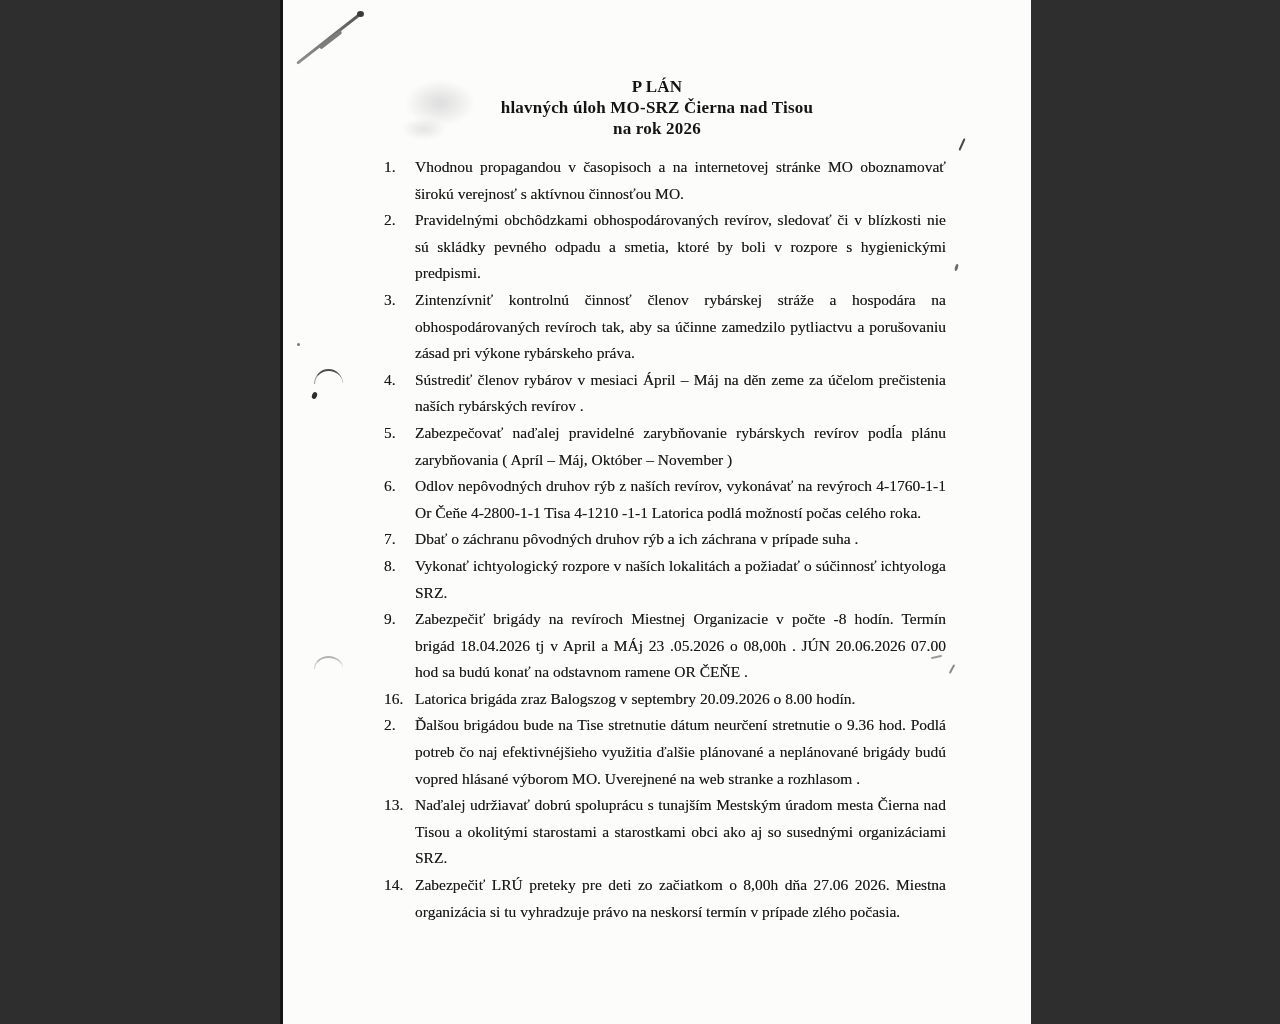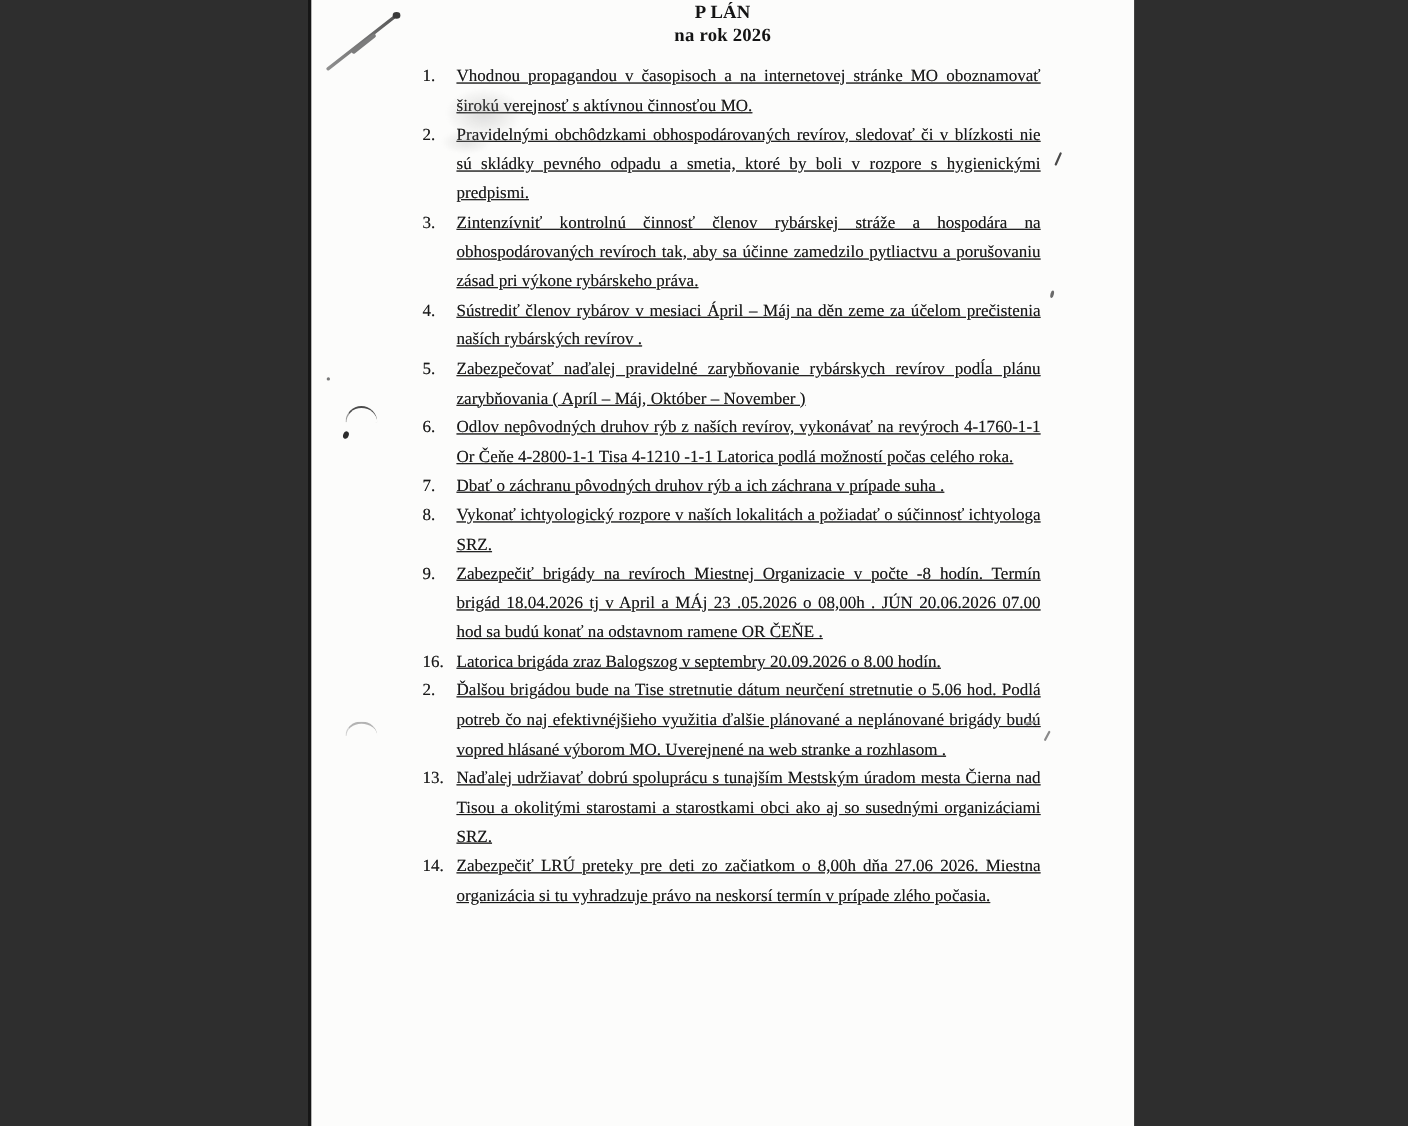--- a/index.html
+++ b/index.html
@@ -11,32 +11,32 @@
   .scan { position:absolute; inset:0; }
   .page {
     position:absolute; left:280px; top:0; width:751px; height:1024px;
     background:#fcfcfb;
     border-left:3px solid #161616;
     box-sizing:border-box;
     color:#1b1b1b;
   }
   
   .title {
-    text-align:center; font-weight:bold; color:#141414;
+    margin-top:76px; text-align:center; font-weight:bold; color:#141414;
     font-size:17px; line-height:21px; letter-spacing:0.2px;
   }
   
   .list {
     margin:15px 0 0 101px; width:562px;
     font-size:15.5px; line-height:26.6px; color:#191919;
     text-shadow:0 0 0.4px rgba(25,25,25,0.55);
   }
   .item { display:flex; }
   .num  { flex:none; width:31px; }
-  .txt  { flex:1; text-align:justify;text-decoration:underline; }
+  .txt  { flex:1; text-align:justify; }
 
   
   .staple { position:absolute; left:14px; top:10px; width:92px; height:62px; }
   .staple .s1 {
     position:absolute; left:0; top:52px; width:81px; height:3px; border-radius:2px;
     background:linear-gradient(90deg,#8f8f8f,#707070 60%,#555);
     transform:rotate(-38deg); transform-origin:left center;
   }
   .staple .s2 {
     position:absolute; left:23px; top:36px; width:27px; height:4px; border-radius:2px;
@@ -90,20 +90,21 @@
     <div class="smudge2"></div>
     <div class="spk spk1"></div>
     <div class="spk spk2"></div>
     <div class="spk spk3"></div>
     <div class="spk spk4"></div>
     <div class="spk spk5"></div>
     <div class="spk spk6"></div>
 
     <div class="title">
       <div>P LÁN</div>
+      <div>hlavných úloh MO-SRZ Čierna nad Tisou</div>
       <div>na rok 2026</div>
     </div>
 
     <div class="list">
       <div class="item">
         <span class="num">1.</span>
         <span class="txt">Vhodnou propagandou v časopisoch a na internetovej stránke MO oboznamovať širokú verejnosť s aktívnou činnosťou MO.</span>
       </div>
       <div class="item">
         <span class="num">2.</span>
@@ -136,21 +137,21 @@
       <div class="item">
         <span class="num">9.</span>
         <span class="txt">Zabezpečiť brigády na revíroch Miestnej Organizacie v počte -8 hodín. Termín brigád 18.04.2026 tj v April a MÁj 23 .05.2026 o 08,00h . JÚN 20.06.2026 07.00 hod sa budú konať na odstavnom ramene OR ČEŇE .</span>
       </div>
       <div class="item">
         <span class="num">16.</span>
         <span class="txt">Latorica brigáda zraz Balogszog v septembry 20.09.2026 o 8.00 hodín.</span>
       </div>
       <div class="item">
         <span class="num">2.</span>
-        <span class="txt">Ďalšou brigádou bude na Tise stretnutie dátum neurčení stretnutie o 5.06 hod. Podlá potreb čo naj efektivnéjšieho využitia ďalšie plánované a neplánované brigády budú vopred hlásané výborom MO. Uverejnené na web stranke a rozhlasom .</span>
+        <span class="txt">Ďalšou brigádou bude na Tise stretnutie dátum neurčení stretnutie o 9.36 hod. Podlá potreb čo naj efektivnéjšieho využitia ďalšie plánované a neplánované brigády budú vopred hlásané výborom MO. Uverejnené na web stranke a rozhlasom .</span>
       </div>
       <div class="item">
         <span class="num">13.</span>
         <span class="txt">Naďalej udržiavať dobrú spoluprácu s tunajším Mestským úradom mesta Čierna nad Tisou a okolitými starostami a starostkami obci ako aj so susednými organizáciami SRZ.</span>
       </div>
       <div class="item">
         <span class="num">14.</span>
         <span class="txt">Zabezpečiť LRÚ preteky pre deti zo začiatkom o 8,00h dňa 27.06 2026. Miestna organizácia si tu vyhradzuje právo na neskorsí termín v prípade zlého počasia.</span>
       </div>
     </div>

